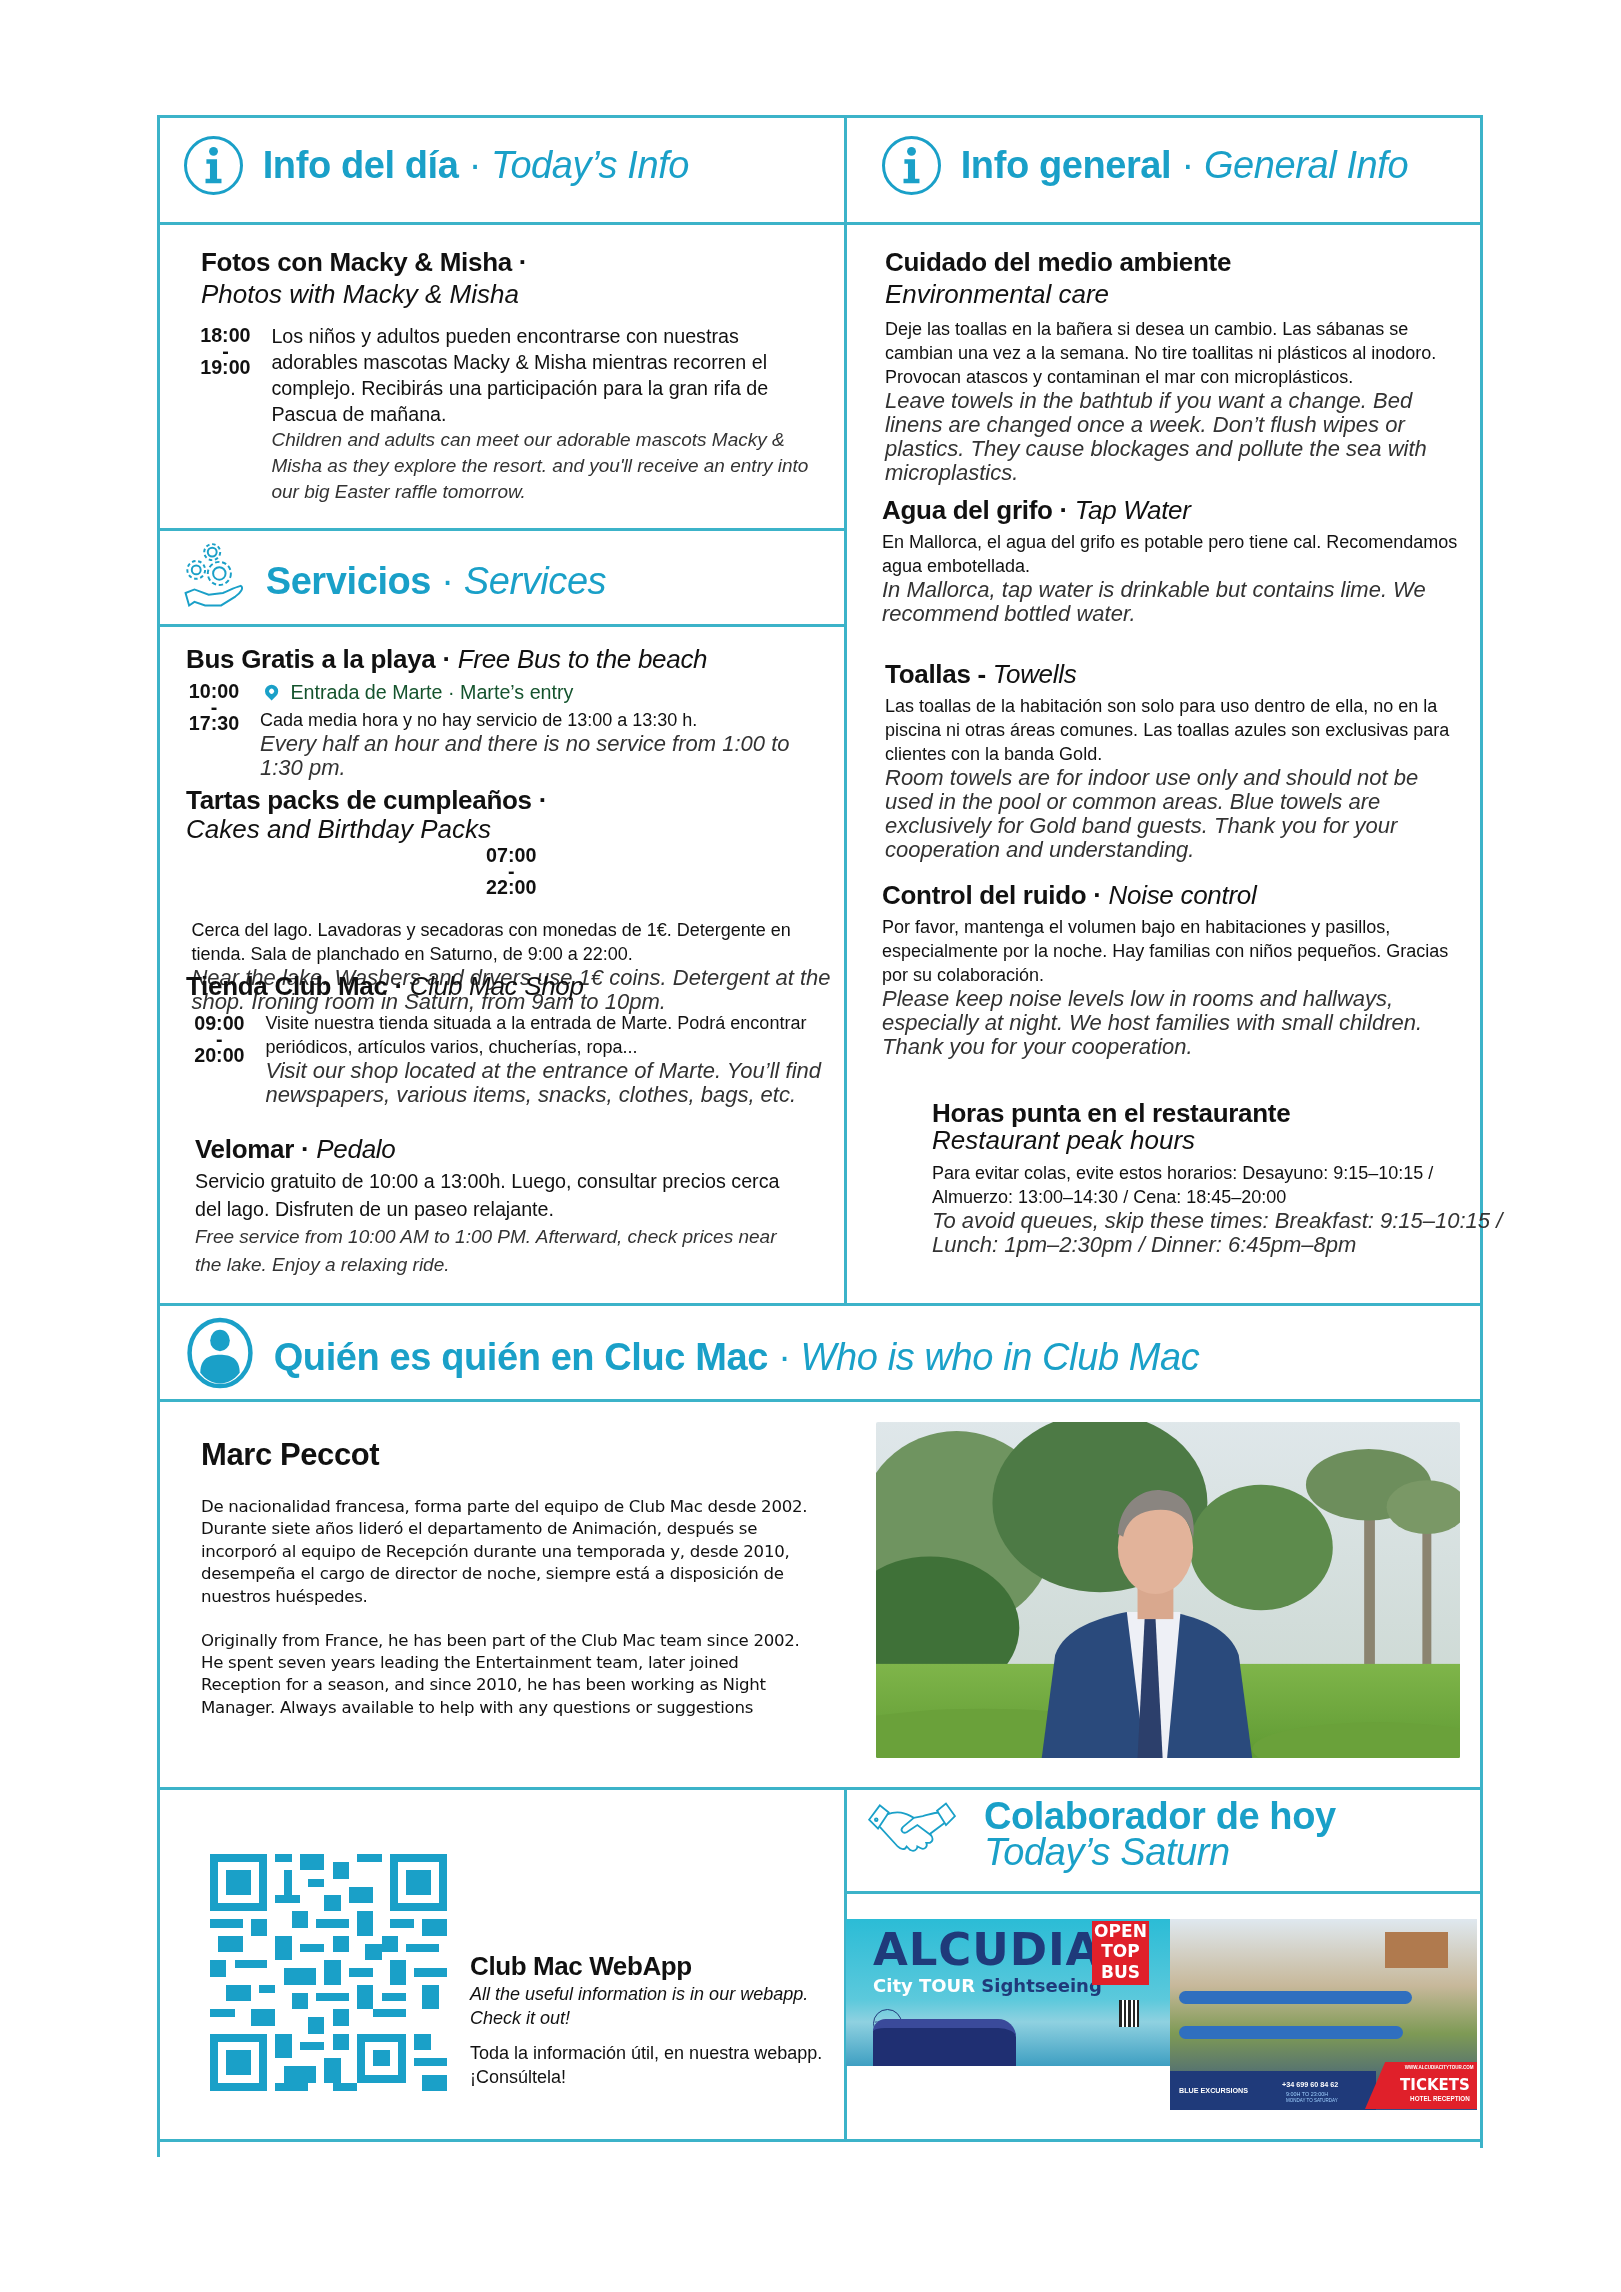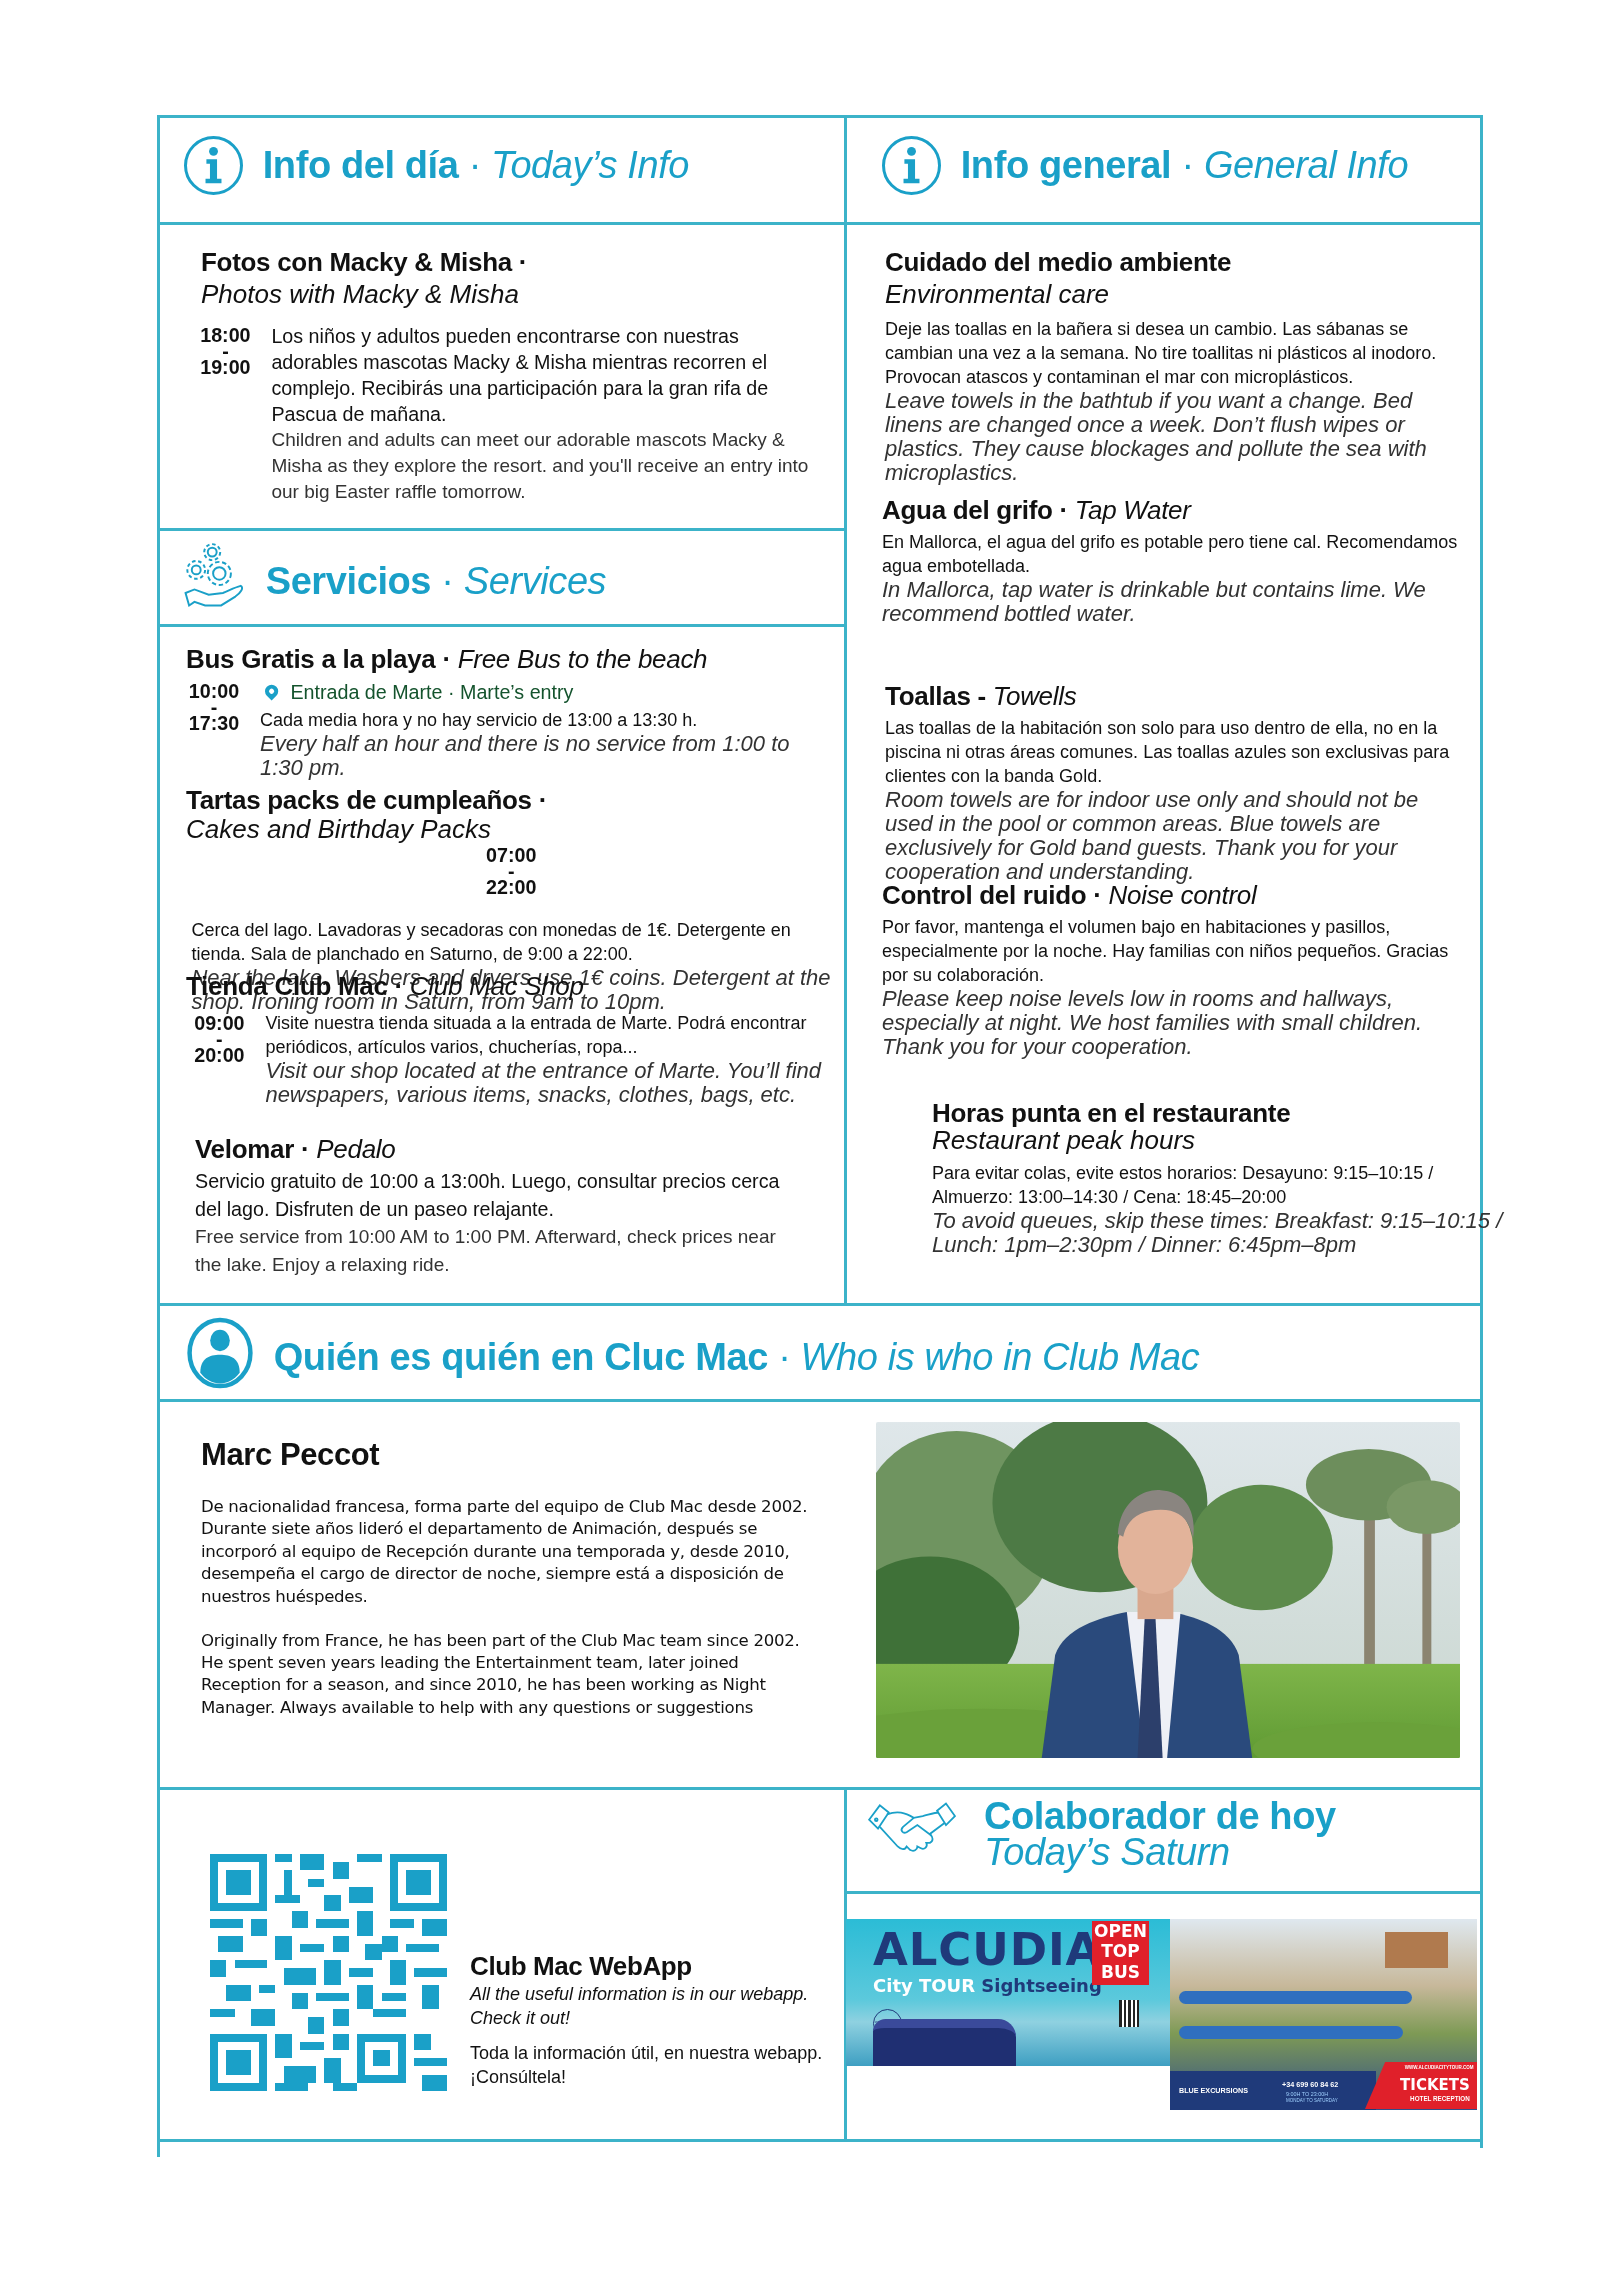--- a/index.html
+++ b/index.html
@@ -10,21 +10,21 @@
   .section-title { position:absolute; display:flex; align-items:center; gap:19.7px; font-size:38px; font-weight:bold; color:#1aa0c8; letter-spacing:-0.4px; }
   .section-title .it { font-weight:normal; font-style:italic; }
   .icon-circle { width:59px; height:59px; border:3.6px solid #1aa0c8; border-radius:50%; display:flex; align-items:center; justify-content:center; box-sizing:border-box; }
   .block { position:absolute; }
   .h3 { font-size:26px; font-weight:bold; color:#111; letter-spacing:-0.3px; line-height:32px; }
   .h3 .it { font-weight:normal; font-style:italic; }
   .h3-it { font-size:26px; font-style:italic; color:#111; line-height:32px; }
   .p { font-size:18px; line-height:24px; color:#111; }
   .p-it { font-size:22px; line-height:24px; color:#333; font-style:italic; }
   .p-lg { font-size:19.7px; line-height:26px; color:#111; }
-  .p-lg-it { font-size:19px; line-height:26px; color:#333; }
+  .p-lg-it { font-size:19px; line-height:26px; color:#333; font-style:italic; }
   .row { display:flex; gap:19.7px; }
   .time { font-size:19.7px; font-weight:bold; line-height:25px; text-align:center; min-width:56px; color:#111; }
   .time .dash { display:block; line-height:7.2px; height:7.2px; }
   .pin { display:inline-block; width:12.5px; height:12.5px; background:#1aa0c8; border-radius:50% 50% 50% 0; transform:rotate(-45deg); margin:0 12.5px 0 5.4px; position:relative; top:-0.9px; }
   .pin::after { content:""; position:absolute; width:4.5px; height:4.5px; background:#fff; border-radius:50%; left:4px; top:4px; }
   .photo { position:absolute; border-radius:1.8px; overflow:hidden; }
   .qr { position:absolute; }
   .banner { position:absolute; display:flex; overflow:hidden; }
 </style>
 </head>
@@ -141,21 +141,21 @@
   <div class="p" style="margin-top:7.2px;">Deje las toallas en la bañera si desea un cambio. Las sábanas se cambian una vez a la semana. No tire toallitas ni plásticos al inodoro. Provocan atascos y contaminan el mar con microplásticos.</div>
   <div class="p-it">Leave towels in the bathtub if you want a change. Bed linens are changed once a week. Don’t flush wipes or plastics. They cause blockages and pollute the sea with microplastics.</div>
 </div>
 
 <div class="block" style="left:882px; top:494px; width:582px;">
   <div class="h3"><span>Agua del grifo ·</span> <span class="it">Tap Water</span></div>
   <div class="p" style="margin-top:3.6px;">En Mallorca, el agua del grifo es potable pero tiene cal. Recomendamos agua embotellada.</div>
   <div class="p-it">In Mallorca, tap water is drinkable but contains lime. We recommend bottled water.</div>
 </div>
 
-<div class="block" style="left:885px; top:658px; width:582px;margin-top:22px;">
+<div class="block" style="left:885px; top:658px; width:582px;">
   <div class="h3"><span>Toallas -</span> <span class="it">Towells</span></div>
   <div class="p" style="margin-top:3.6px;">Las toallas de la habitación son solo para uso dentro de ella, no en la piscina ni otras áreas comunes. Las toallas azules son exclusivas para clientes con la banda Gold.</div>
   <div class="p-it">Room towels are for indoor use only and should not be used in the pool or common areas. Blue towels are exclusively for Gold band guests. Thank you for your cooperation and understanding.</div>
 </div>
 
 <div class="block" style="left:882px; top:879px; width:582px;">
   <div class="h3"><span>Control del ruido ·</span> <span class="it">Noise control</span></div>
   <div class="p" style="margin-top:3.6px;">Por favor, mantenga el volumen bajo en habitaciones y pasillos, especialmente por la noche. Hay familias con niños pequeños. Gracias por su colaboración.</div>
   <div class="p-it">Please keep noise levels low in rooms and hallways, especially at night. We host families with small children. Thank you for your cooperation.</div>
 </div>

